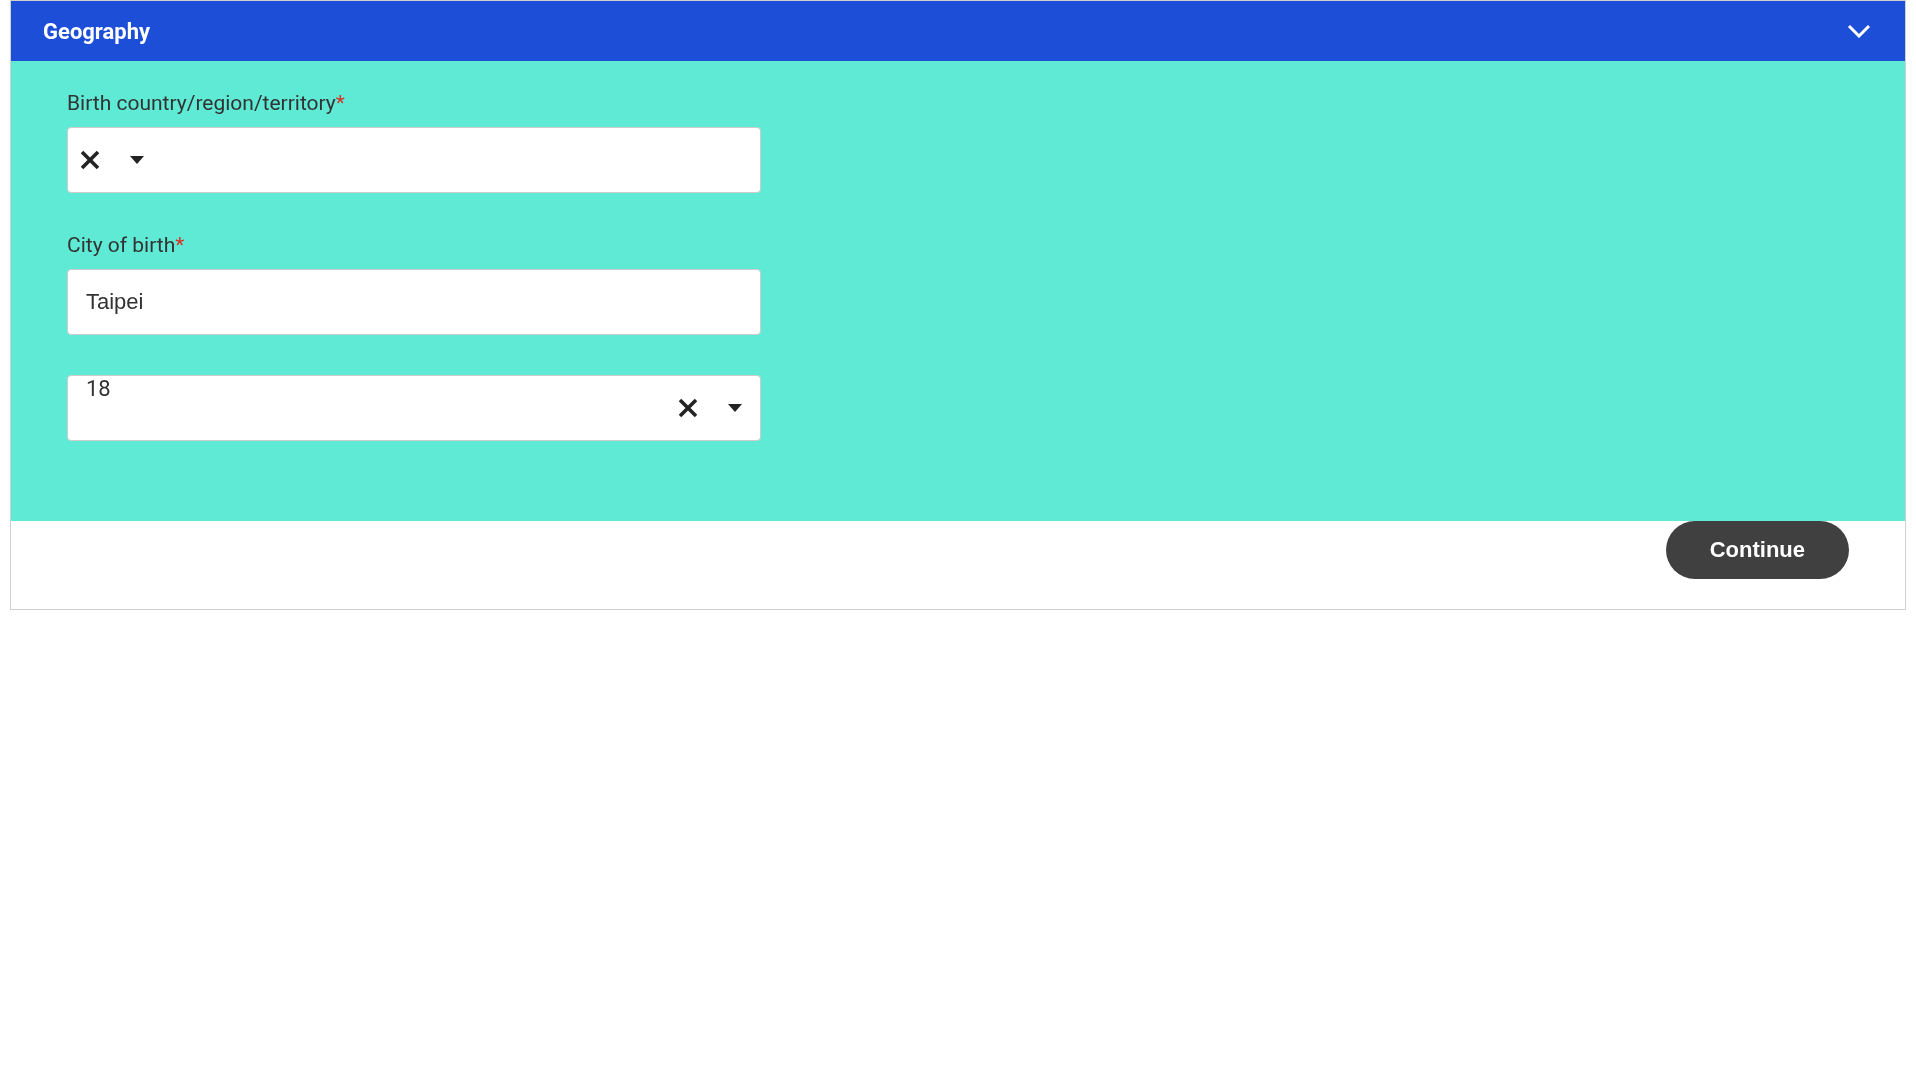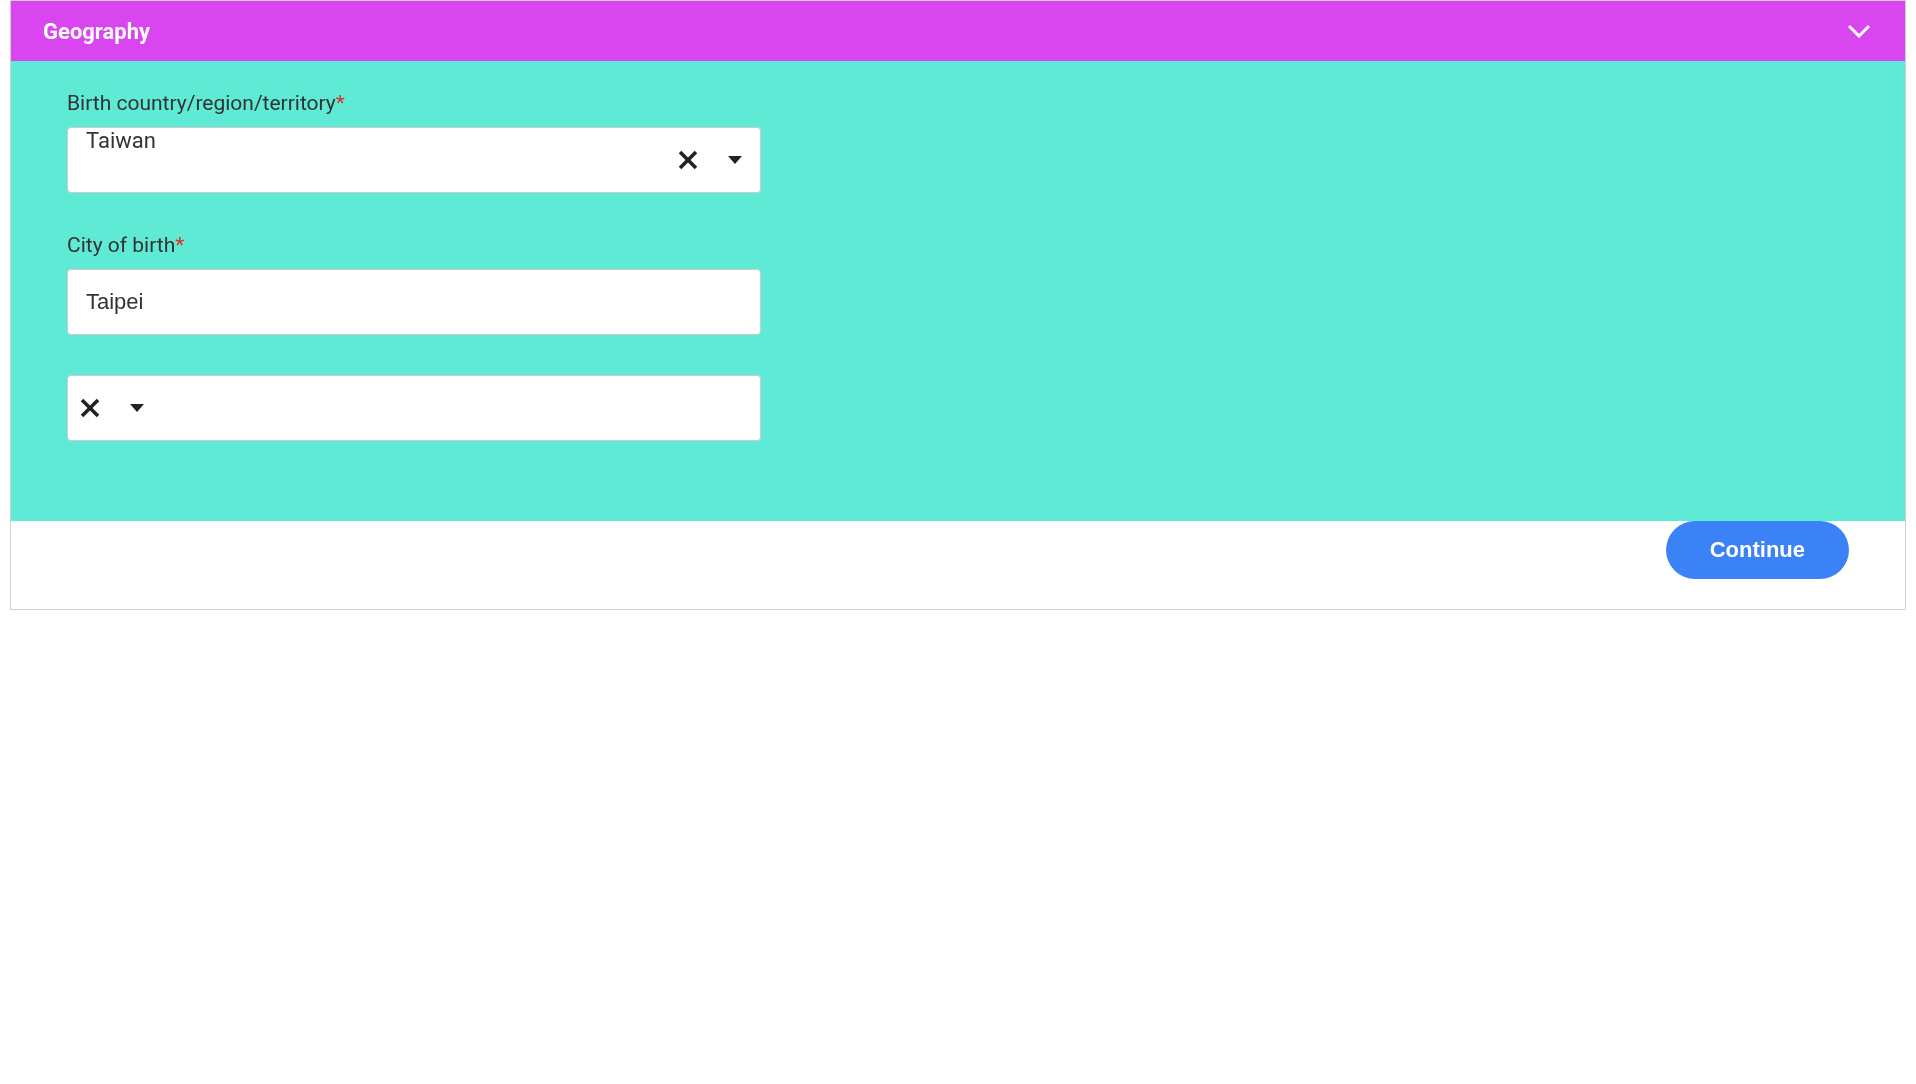--- a/index.html
+++ b/index.html
@@ -10,21 +10,21 @@
     body {
       font-family: -apple-system, BlinkMacSystemFont, "Segoe UI", Roboto, Helvetica, Arial, sans-serif;
       background: #ffffff;
       margin: 0;
     }
     .container {
       border: 1px solid #d0d0d0;
       margin: 0 10px;
     }
     .section-header {
-      background: #d946ef;
+      background: #1d4ed8;
       color: #ffffff;
       padding: 16px 32px;
       display: flex;
       justify-content: space-between;
       align-items: center;
     }
     .section-title {
       font-size: 22px;
       font-weight: 700;
     }
@@ -118,21 +118,21 @@
       width: 14px;
       height: 8px;
       fill: #222222;
     }
     .footer {
       display: flex;
       justify-content: flex-end;
       padding: 0 56px 30px 56px;
     }
     .continue-button {
-      background: #3b82f6;
+      background: #404040;
       color: #ffffff;
       font-size: 22px;
       font-weight: 700;
       border: none;
       border-radius: 32px;
       padding: 16px 44px;
       cursor: pointer;
     }
   </style>
 </head>
@@ -148,21 +148,20 @@
     </span>
   </div>
 
   <div class="form-body">
 
     <div class="form-group">
       <label class="form-label">
         <span>Birth country/region/territory</span><span class="required-asterisk">*</span>
       </label>
       <div class="select-wrapper">
-        <div class="select-value">Taiwan</div>
         <span class="clear-icon">
           <svg viewBox="0 0 22 22">
               <line x1="3" y1="3" x2="19" y2="19"></line>
               <line x1="19" y1="3" x2="3" y2="19"></line>
             </svg>
         </span>
         <span class="dropdown-icon">
           <svg viewBox="0 0 14 8">
               <polygon points="0,0 14,0 7,8"></polygon>
             </svg>
@@ -173,20 +172,21 @@
     <div class="form-group">
       <label class="form-label">
         <span>City of birth</span><span class="required-asterisk">*</span>
       </label>
       <input type="text" class="text-input" value="Taipei" style="">
     </div>
 
 
     <div class="form-group">
       <div class="select-wrapper">
+        <div class="select-value">18</div>
         <span class="clear-icon">
           <svg viewBox="0 0 22 22">
               <line x1="3" y1="3" x2="19" y2="19"></line>
               <line x1="19" y1="3" x2="3" y2="19"></line>
             </svg>
         </span>
         <span class="dropdown-icon">
           <svg viewBox="0 0 14 8">
               <polygon points="0,0 14,0 7,8"></polygon>
             </svg>

